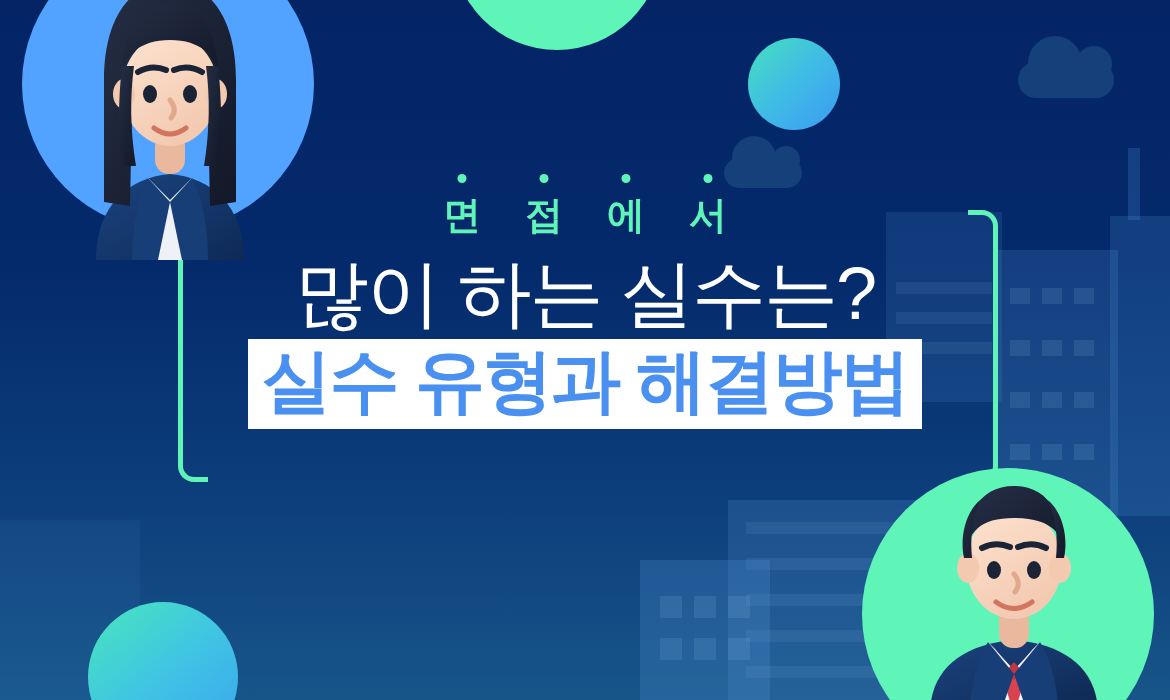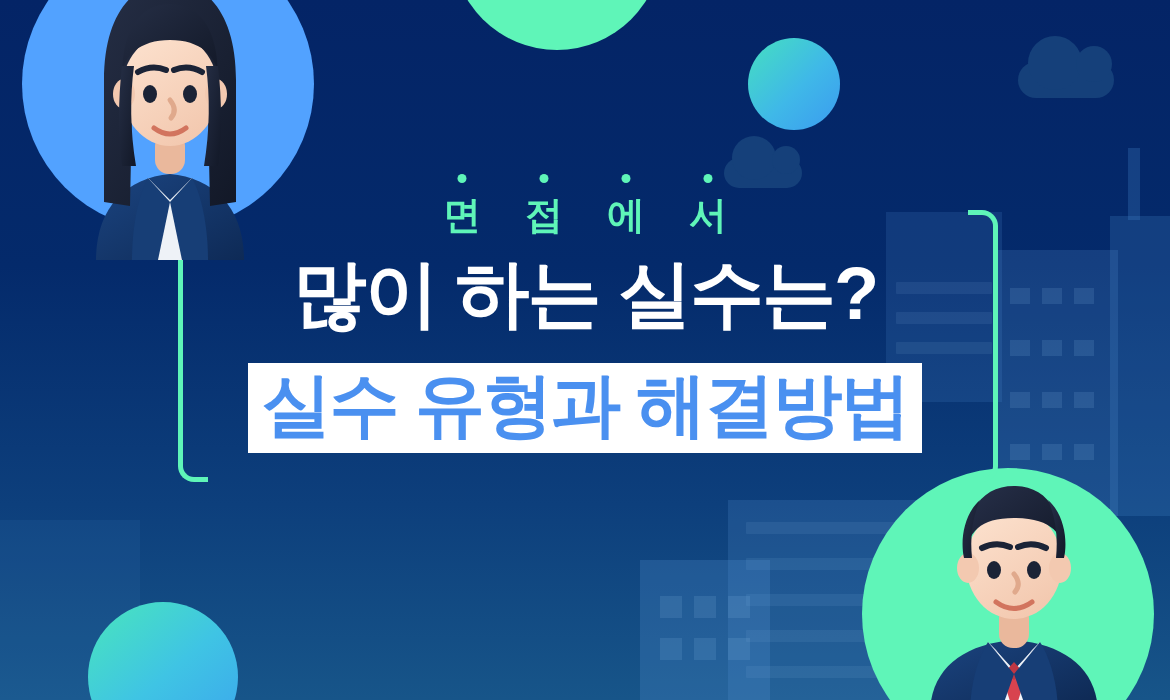--- a/index.html
+++ b/index.html
@@ -161,28 +161,28 @@
     width: 9px;
     height: 9px;
     border-radius: 50%;
     background: #5ff5b8;
   }
 
   .headline {
     margin-top: 22px;
     color: #ffffff;
     font-size: 74px;
-    font-weight: 700;
+    font-weight: 400;
     line-height: 1.02;
     letter-spacing: -2px;
     white-space: nowrap;
   }
 
   .highlight-wrap {
-    margin-top: 32px;
+    margin-top: 8px;
     border-radius: 25px;
   }
   .highlight {
     display: inline-block;
     background: #ffffff;
     color: #4a90f0;
     font-size: 70px;
     font-weight: 700;
     line-height: 1.16;
     letter-spacing: -2px;

